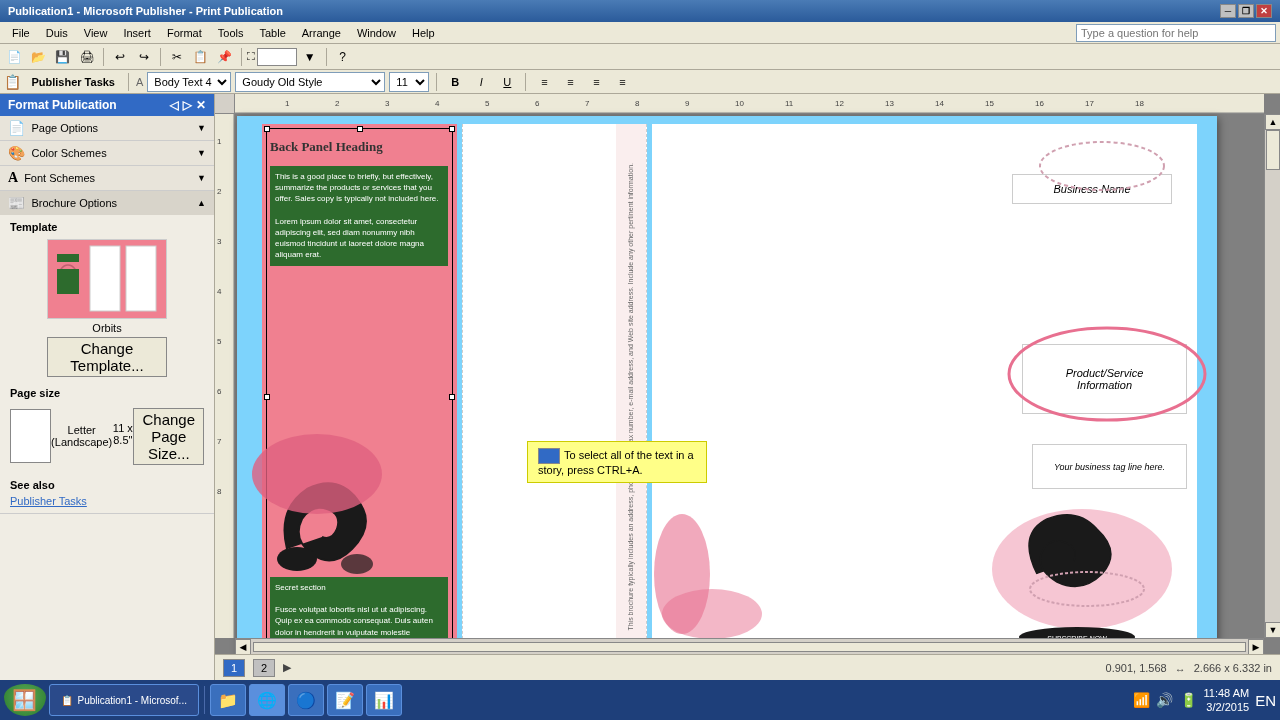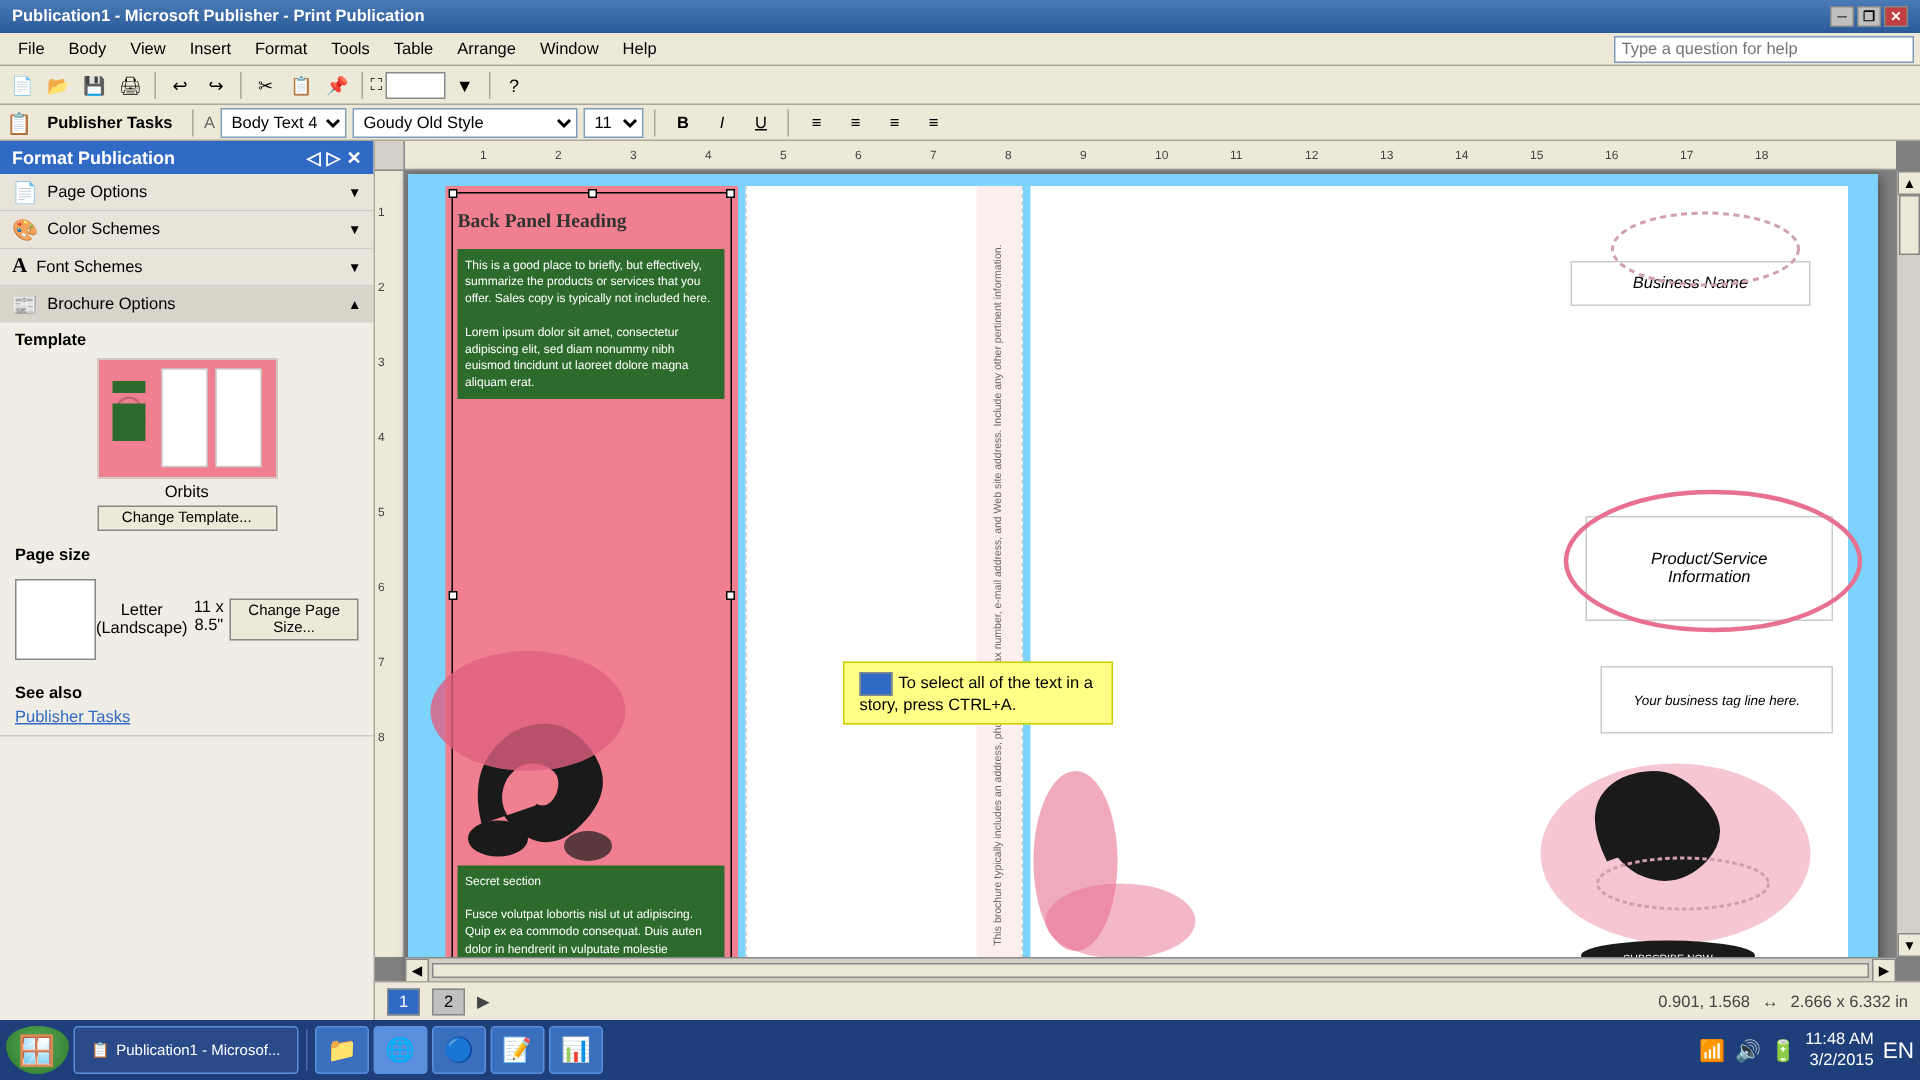--- a/index.html
+++ b/index.html
@@ -138,21 +138,21 @@
       background: #e8e4da;
       font-size: 11px;
       gap: 6px;
     }
     .sidebar-section-content { padding: 6px 10px; }
 
     
     .template-label { font-weight: bold; font-size: 11px; margin-bottom: 6px; }
     .change-btn {
       background: #ece9d8; border: 1px solid #888; padding: 2px 8px;
-      font-size: 10px; cursor: pointer; width: 120px; text-align: center;
+      font-size: 15px; cursor: pointer; width: 120px; text-align: center;
     }
 
     
     .page-size-label { font-weight: bold; font-size: 11px; margin: 6px 0; }
 
     
     .see-also-label { font-weight: bold; font-size: 11px; margin-bottom: 4px; }
     .see-also-link { color: #316ac5; text-decoration: underline; cursor: pointer; font-size: 11px; }
 
     
@@ -275,21 +275,21 @@
   <span>Publication1 - Microsoft Publisher - Print Publication</span>
   <div id="titlebar-controls">
     <div class="tb-btn">─</div>
     <div class="tb-btn">❐</div>
     <div class="tb-btn" style="background:#c04040;color:white;">✕</div>
   </div>
 </div>
 
 <div id="menubar">
   <div class="menu-item">File</div>
-  <div class="menu-item">Body</div>
+  <div class="menu-item">Duis</div>
   <div class="menu-item">View</div>
   <div class="menu-item">Insert</div>
   <div class="menu-item">Format</div>
   <div class="menu-item">Tools</div>
   <div class="menu-item">Table</div>
   <div class="menu-item">Arrange</div>
   <div class="menu-item">Window</div>
   <div class="menu-item">Help</div>
   <input class="ask-question" id="ask-question" type="text" style="margin-left: auto; border: 1px solid rgb(127, 157, 185); font-size: 11px; width: 200px; color: rgb(136, 136, 136); height: 18px; padding: 0px 4px;" placeholder="Type a question for help">
 </div>
@@ -334,21 +334,21 @@
   <button class="format-btn" style="text-decoration:underline;">U</button>
   <div class="tb-separator"></div>
   <button class="format-btn">≡</button>
   <button class="format-btn">≡</button>
   <button class="format-btn">≡</button>
   <button class="format-btn">≡</button>
 </div>
 
 <div id="main-area" style="display: flex; height: 586px; position: relative;">
 
-  <div id="sidebar" style="width:250px;background:#f0ede4;border-right:1px solid #aca899;overflow-y:auto;flex-shrink:0;display:flex;flex-direction:column;">
+  <div id="sidebar" style="width:215px;background:#f0ede4;border-right:1px solid #aca899;overflow-y:auto;flex-shrink:0;display:flex;flex-direction:column;">
 
     <div class="sidebar-header">
       <span style="font-size:12px;font-weight:bold;">Format Publication</span>
       <div class="sidebar-header-icons">
         <span style="cursor:pointer;font-size:12px;">◁</span>
         <span style="cursor:pointer;font-size:12px;">▷</span>
         <span style="cursor:pointer;font-size:12px;">✕</span>
       </div>
     </div>
 

